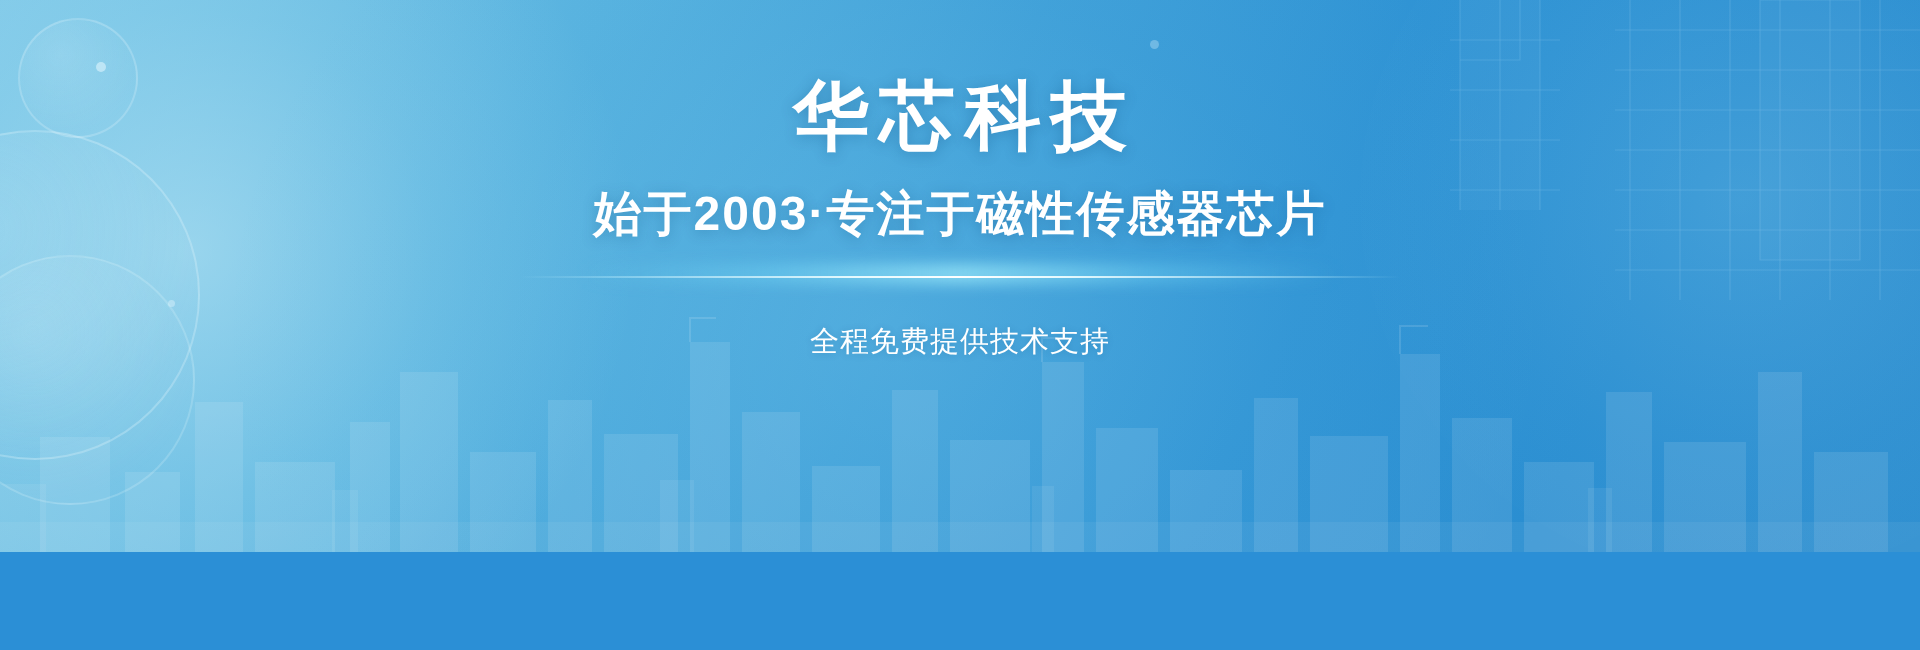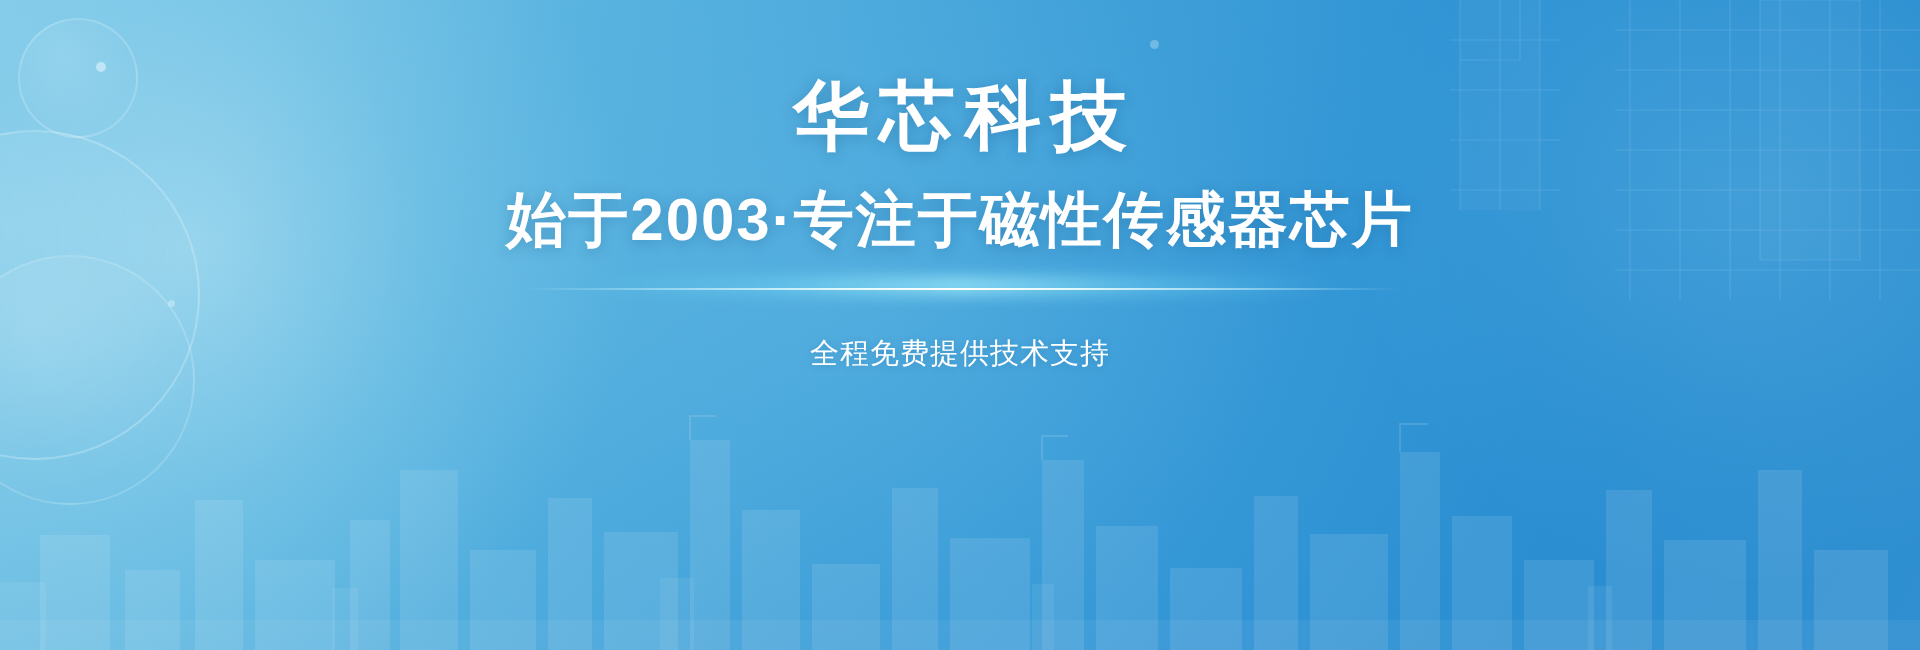--- a/index.html
+++ b/index.html
@@ -6,21 +6,21 @@
   html, body {
     margin: 0;
     padding: 0;
     background: #2b8fd6;
   }
   * { box-sizing: border-box; }
 
   .banner {
     position: relative;
     width: 1920px;
-    height: 650px;
+    height: 552px;
     overflow: hidden;
     font-family: "Liberation Sans", "DejaVu Sans", sans-serif;
     background:
       linear-gradient(115deg,
         #7ec8e8 0%,
         #6ebfe4 12%,
         #57b2df 28%,
         #3e9fd8 48%,
         #2f93d4 66%,
         #2a8ed1 82%,
@@ -117,21 +117,21 @@
     font-weight: bold;
     letter-spacing: 10px;
     text-indent: 10px;
     text-shadow: 0 2px 14px rgba(10,70,120,0.30);
     white-space: nowrap;
   }
 
   .sub-title {
     margin-top: 36px;
     color: #ffffff;
-    font-size: 60px;
+    font-size: 48px;
     line-height: 1;
     font-weight: bold;
     letter-spacing: 2px;
     text-shadow: 0 2px 14px rgba(10,70,120,0.28);
     white-space: nowrap;
   }
 
   .divider-wrap {
     position: relative;
     margin-top: 32px;

